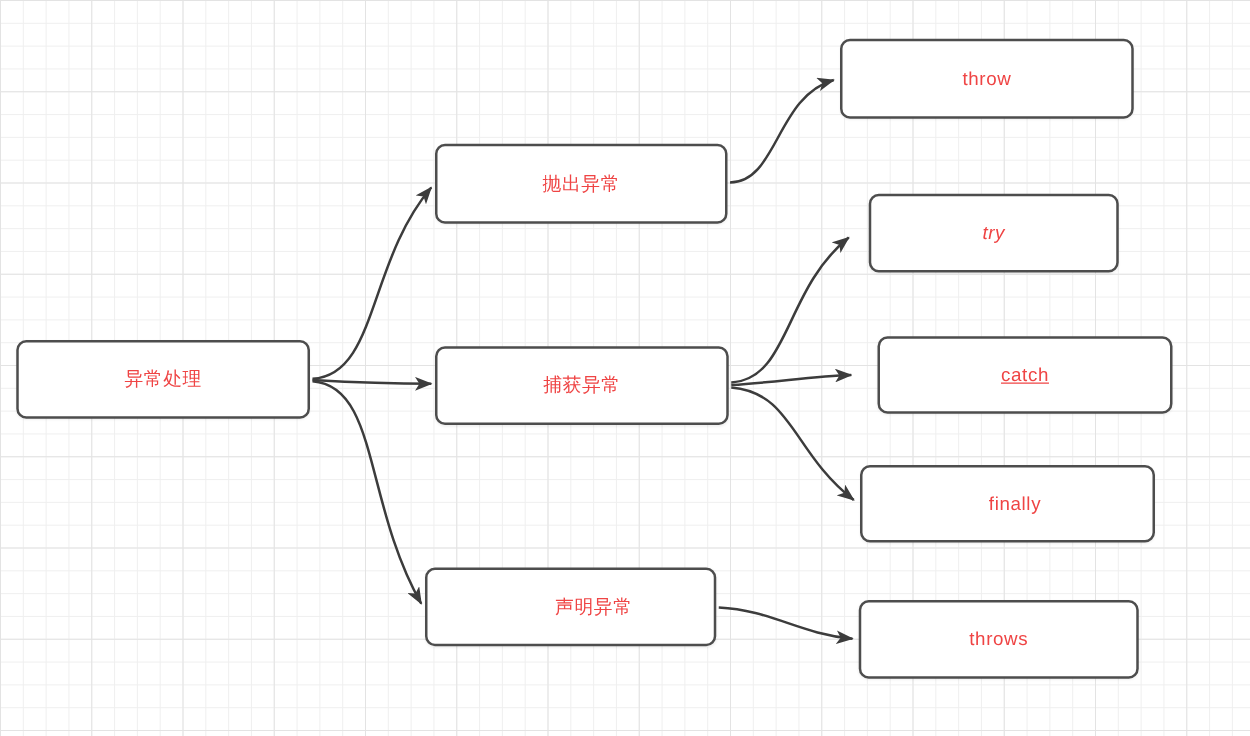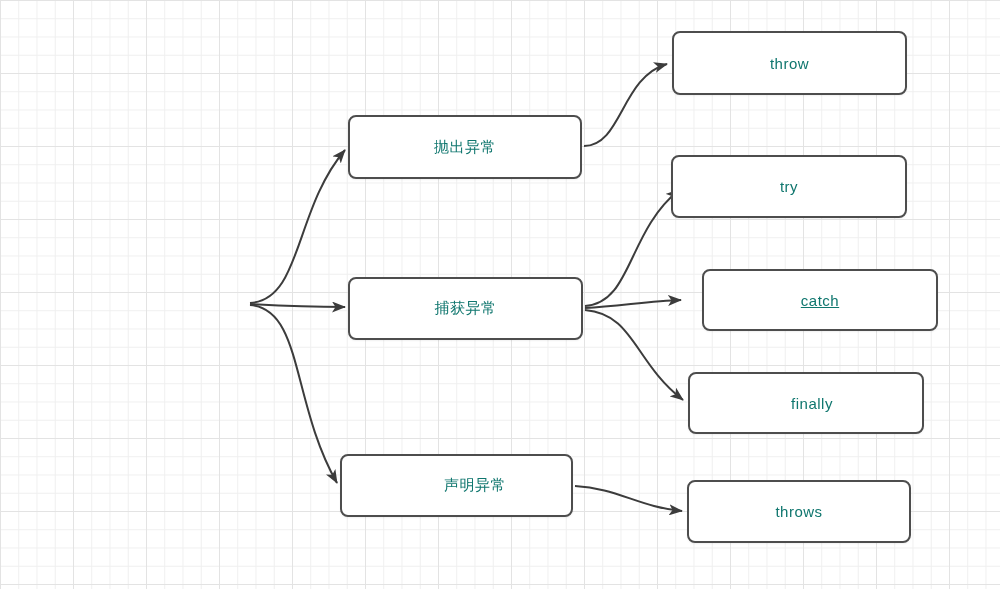--- a/index.html
+++ b/index.html
@@ -38,32 +38,32 @@
   .node {
     position: absolute;
     box-sizing: border-box;
     background: #ffffff;
     border: 2px solid #4d4d4d;
     border-radius: 8px;
     display: flex;
     align-items: center;
     justify-content: center;
     font-size: 15px;
-    color: #0f766e;
+    color: #ef4444;
     letter-spacing: 0.5px;
     box-shadow: 0 1px 2px rgba(0,0,0,0.06);
     cursor: default;
   }
   
   #n-root    { left: 13px;  top: 272px; width: 235px; height: 63px; }
   #n-throwx  { left: 348px; top: 115px; width: 234px; height: 64px; }
   #n-catchx  { left: 348px; top: 277px; width: 235px; height: 63px; align-items: center; }
   #n-declx   { left: 340px; top: 454px; width: 233px; height: 63px; padding-left: 37px; }
   #n-throw   { left: 672px; top: 31px;  width: 235px; height: 64px; }
-  #n-try     { left: 671px; top: 155px; width: 236px; height: 63px; }
+  #n-try     { left: 695px; top: 155px; width: 200px; height: 63px; font-style: italic; }
   #n-catch   { left: 702px; top: 269px; width: 236px; height: 62px; text-decoration: underline; }
   #n-finally { left: 688px; top: 372px; width: 236px; height: 62px; padding-left: 12px; }
   #n-throws  { left: 687px; top: 480px; width: 224px; height: 63px; text-align: right; }
 </style>
 </head>
 <body>
 
 <div class="canvas">
 
   <svg class="edges" viewBox="0 0 1000 589" xmlns="http://www.w3.org/2000/svg">
@@ -76,20 +76,23 @@
     <path class="edge" marker-end="url(#arrow)" d="M 250 303 C 302 300, 294 210, 345 150"></path>
     <path class="edge" marker-end="url(#arrow)" d="M 250 304 C 285 306, 312 307, 345 307"></path>
     <path class="edge" marker-end="url(#arrow)" d="M 250 305 C 303 309, 291 402, 337 483"></path>
     <path class="edge" marker-end="url(#arrow)" d="M 584 146 C 622 146, 621 77, 667 64"></path>
     <path class="edge" marker-end="url(#arrow)" d="M 585 306 C 632 303, 627 232, 679 190"></path>
     <path class="edge" marker-end="url(#arrow)" d="M 585 308 C 620 306, 650 301, 681 300"></path>
     <path class="edge" marker-end="url(#arrow)" d="M 585 310 C 634 314, 634 362, 683 400"></path>
     <path class="edge" marker-end="url(#arrow)" d="M 575 486 C 617 488, 639 507, 682 511"></path>
   </svg>
 
+  <div class="node" id="n-root">
+    <span>异常处理</span>
+  </div>
 
   <div class="node" id="n-throwx">
     <span>抛出异常</span>
   </div>
 
   <div class="node" id="n-catchx">
     <span>捕获异常</span>
   </div>
 
   <div class="node" id="n-declx">

